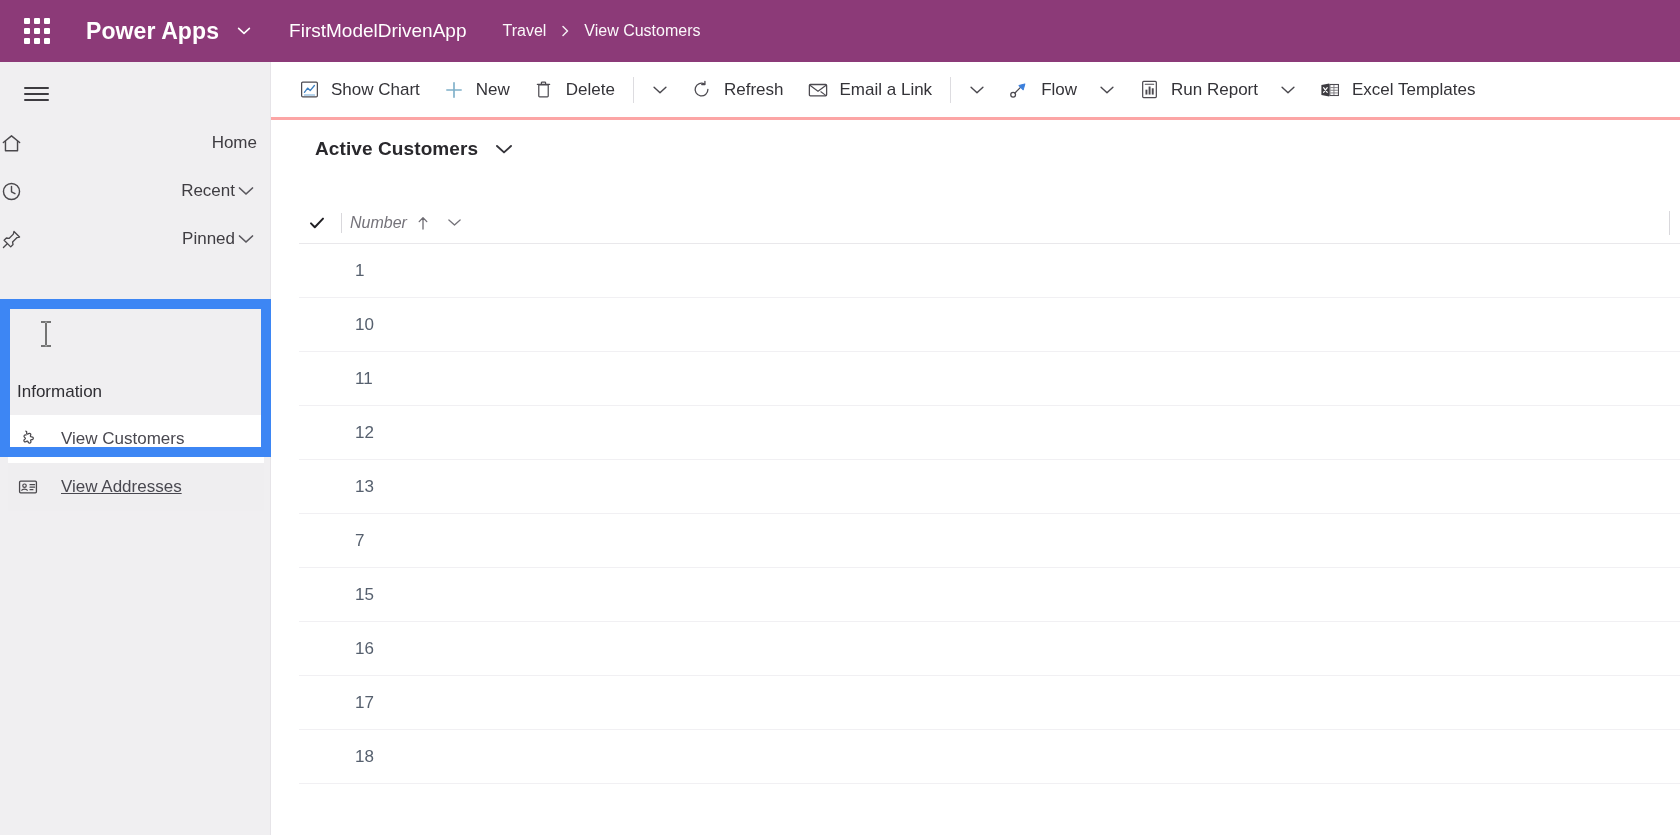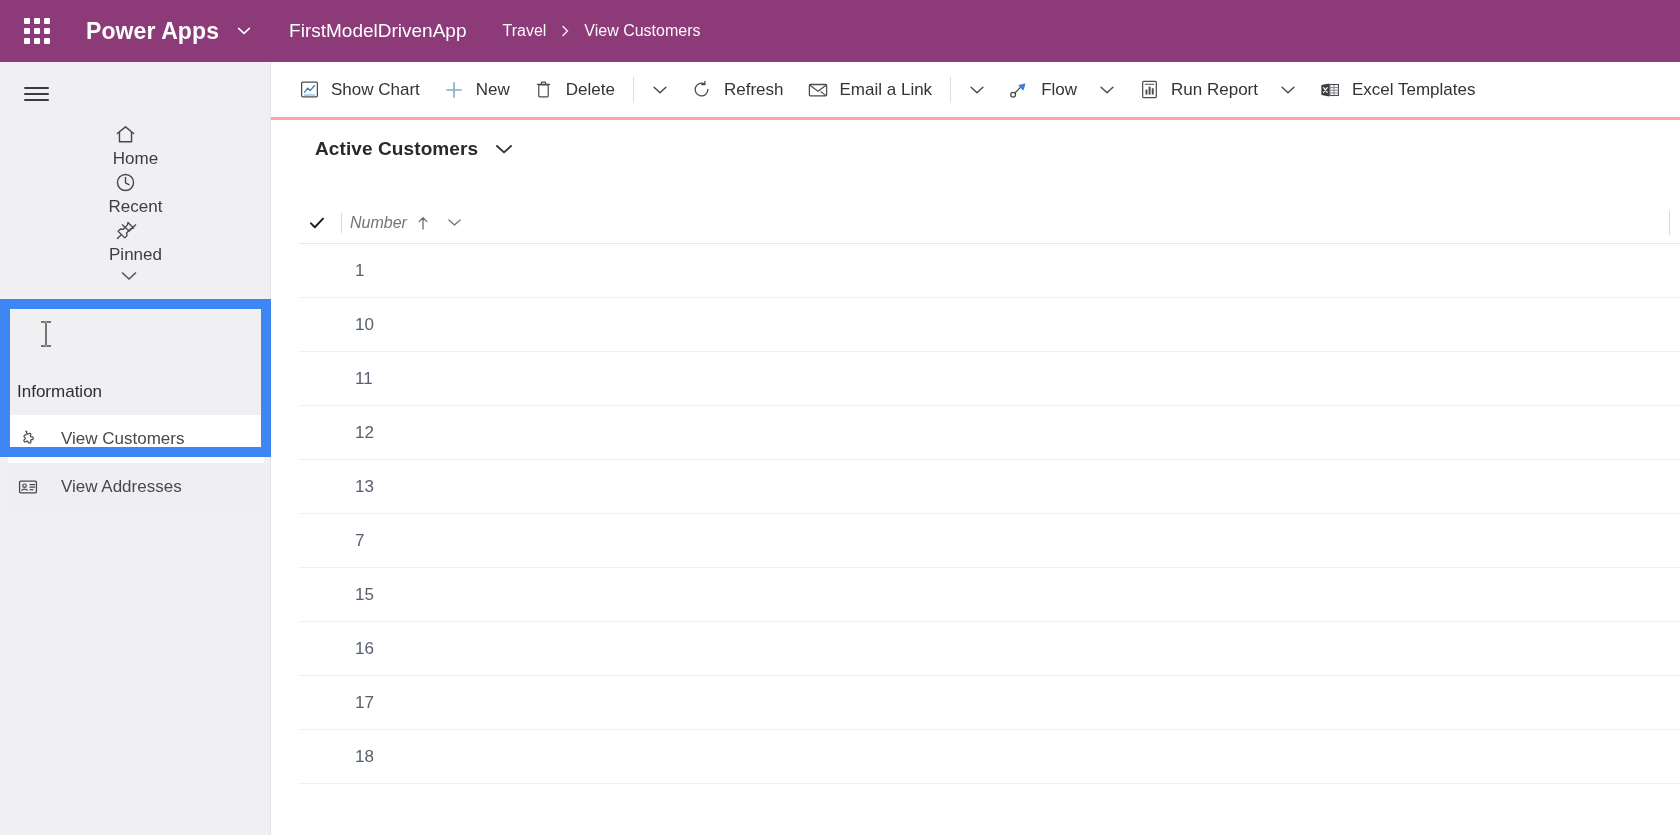--- a/index.html
+++ b/index.html
@@ -119,21 +119,20 @@
   }
   .nav-item {
     height: 48px;
     display: flex;
     align-items: center;
     padding-right: 14px;
     box-sizing: border-box;
     cursor: pointer;
     color: #3b3a3d;
     font-size: 17px;
-    flex-direction: column;
   }
   .nav-ico {
     width: 30px;
     flex: 0 0 30px;
     display: flex; align-items: center; justify-content: flex-start;
     color: #4a484c;
   }
   .nav-label { flex: 1 1 auto; margin-left: 14px; color: #3f3d42; }
   .nav-chev { flex: 0 0 auto; color: #555; display: flex; align-items: center; }
 
@@ -167,21 +166,21 @@
     height: 48px;
     display: flex;
     align-items: center;
     padding-left: 9px;
     box-sizing: border-box;
     cursor: pointer;
     font-size: 17px;
     color: #494850;
   }
   .sub-item.selected { background: #FFFFFF; }
-  .sub-item.alt { background: #EFEEF0; }
+  .sub-item.alt { background: #EFEEF0; text-decoration: underline; }
   .sub-ico {
     width: 30px; flex: 0 0 30px;
     display: flex; align-items: center; justify-content: flex-start;
     color: #4a484c;
   }
   .sub-label { margin-left: 14px; }
 
   
   .cursor-ibeam {
     position: absolute;

